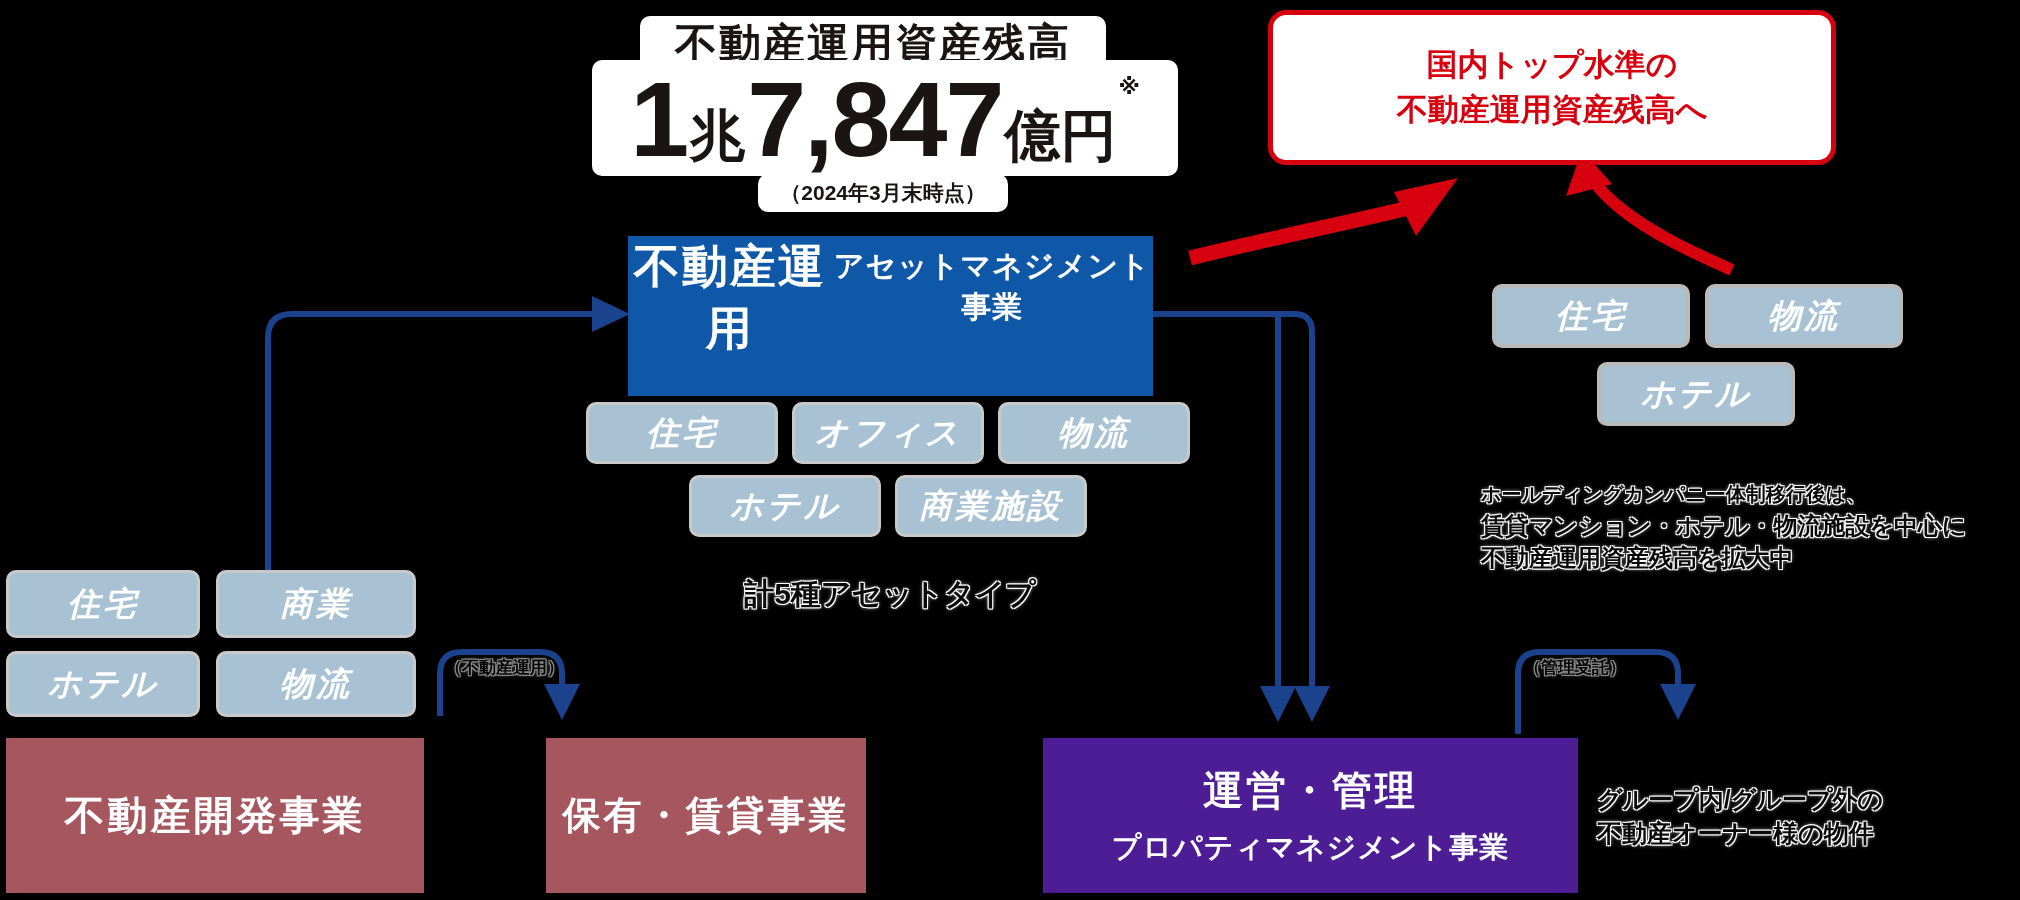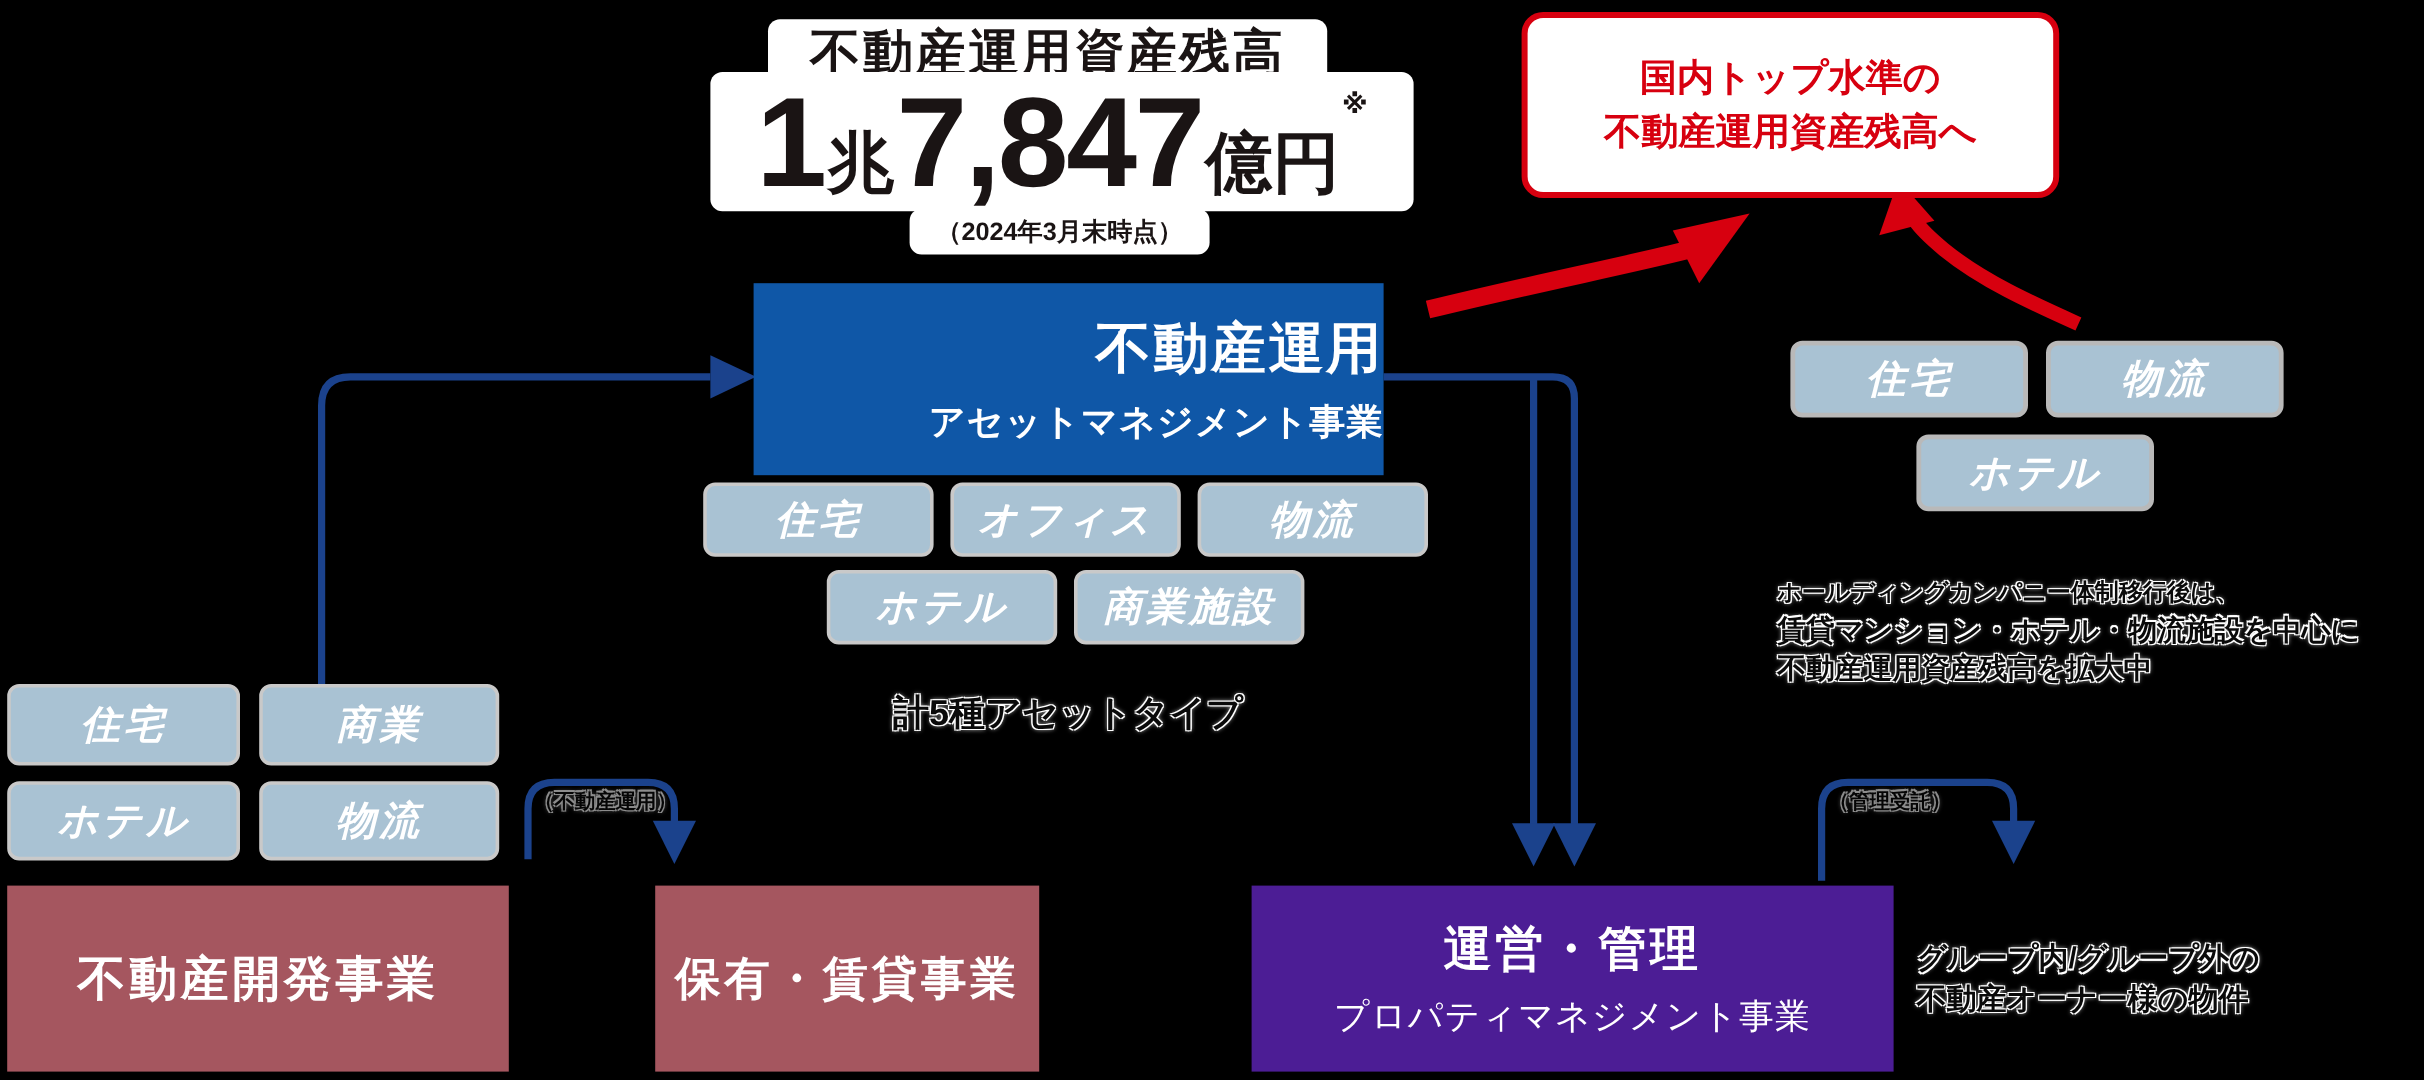--- a/index.html
+++ b/index.html
@@ -14,38 +14,38 @@
   .amount-big{font-size:106px;font-weight:900;line-height:.88;letter-spacing:-2px;}
   .amount-unit{font-size:56px;font-weight:900;line-height:1.05;padding:0 2px;}
   .amount-note{font-size:22px;font-weight:700;align-self:flex-start;margin-top:14px;}
   .caption-panel{font-size:21px;font-weight:800;}
   
   .goal-box{background:#fff;border:5px solid #d7000f;border-radius:18px;
             display:flex;flex-direction:column;align-items:center;justify-content:center;}
   .goal-box div{color:#d7000f;font-size:31px;font-weight:900;line-height:1.45;}
   
   .am-box{background:#0f57a7;color:#fff;text-align:center;
-          display:flex;flex-direction:column;align-items:flex-end;justify-content:center;}
+          display:flex;align-items:flex-start;justify-content:center;}
   .am-box .t{font-size:46px;font-weight:900;letter-spacing:2px;}
   .am-box .s{font-size:30px;font-weight:700;margin-top:10px;letter-spacing:1px;}
   
   .chip{background:#a9c2d3;border:3px solid #c9c9c9;border-radius:10px;color:#fff;
         font-size:33px;font-weight:900;letter-spacing:3px;
         display:flex;align-items:center;justify-content:center;font-style:italic;}
   .chip.rb{border:4px solid #b9b9b9;}
   
   .ghost{color:#0a0a0a;font-weight:800;
          text-shadow:-1px -1px 0 #fff,1px -1px 0 #fff,-1px 1px 0 #fff,1px 1px 0 #fff,0 0 4px #fff;}
   .ghost-sm{opacity:.55;}
   
   .seg{color:#fff;display:flex;flex-direction:column;align-items:center;justify-content:center;text-align:center;}
   .seg-maroon{background:#a5565f;}
   .seg-green{background:#4c1d95;}
   .seg .t1{font-size:40px;font-weight:900;letter-spacing:3px;}
-  .seg .t2{font-size:29px;font-weight:400;margin-top:10px;letter-spacing:1px;}
+  .seg .t2{font-size:29px;font-weight:700;margin-top:10px;letter-spacing:1px;}
   svg.layer{position:absolute;left:0;top:0;}
 </style>
 </head>
 <body>
 
 <div id="canvas">
 
   <svg class="layer" width="2020" height="900" viewBox="0 0 2020 900">
 
     <g>
@@ -87,21 +87,21 @@
   <div class="abs white-panel amount-panel" style="left:592px;top:60px;width:586px;height:116px;">
     <span class="amount-big">1</span>
     <span class="amount-unit">兆</span>
     <span class="amount-big">7,847</span>
     <span class="amount-unit">億円</span>
     <span class="amount-note">※</span>
   </div>
 
   <div class="abs white-panel caption-panel" style="left:758px;top:174px;width:250px;height:38px;">（2024年3月末時点）</div>
 
-  <div class="abs goal-box" style="left:1268px;top:10px;width:448px;height:155px;">
+  <div class="abs goal-box" style="left:1268px;top:10px;width:568px;height:155px;">
     <div>国内トップ水準の</div>
     <div>不動産運用資産残高へ</div>
   </div>
 
   <div class="abs am-box" style="left:628px;top:236px;width:525px;height:160px;">
     <div class="t">不動産運用</div>
     <div class="s">アセットマネジメント事業</div>
   </div>
 
   <div class="abs chip" style="left:586px;top:402px;width:192px;height:62px;">住宅</div>

